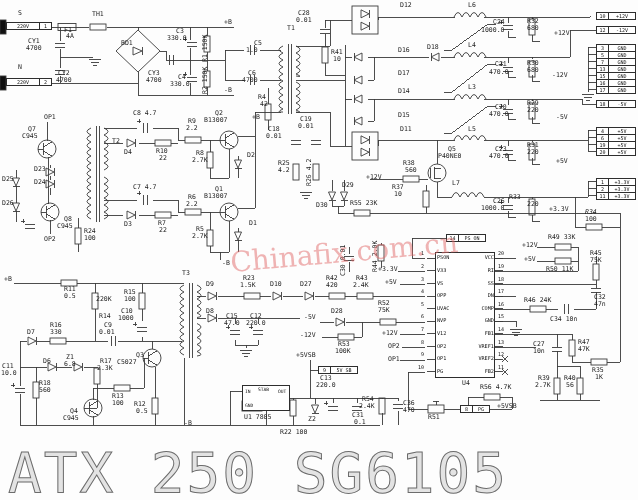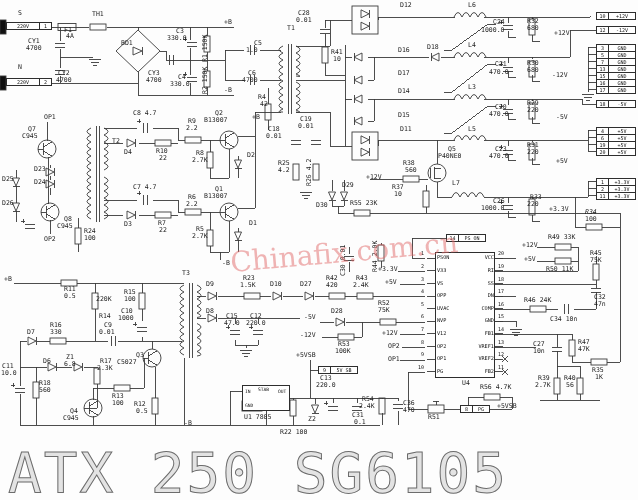--- a/index.html
+++ b/index.html
@@ -706,21 +706,21 @@
       <span class="lbl" style="left: 403px; top: 160px;">R38</span>
       <span class="lbl" style="left: 405px; top: 167px;">560</span>
       <span class="lbl" style="left: 366px; top: 174px;">+12V</span>
       <span class="lbl" style="left: 392px; top: 184px;">R37</span>
       <span class="lbl" style="left: 394px; top: 191px;">10</span>
       <span class="lbl" style="left: 448px; top: 146px;">Q5</span>
       <span class="lbl" style="left: 438px; top: 153px;">P40NE0</span>
       <span class="lbl" style="left: 452px; top: 180px;">L7</span>
       <span class="lbl" style="left: 493px; top: 198px;">C26</span>
       <span class="lbl" style="left: 481px; top: 205px;">1000.0</span>
-      <span class="lbl" style="left: 530px; top: 194px;">R33</span>
+      <span class="lbl" style="left: 509px; top: 194px;">R33</span>
       <span class="lbl" style="left: 527px; top: 201px;">220</span>
       <span class="lbl" style="left: 549px; top: 206px;">+3.3V</span>
       <span class="lbl" style="left: 585px; top: 209px; font-style: italic;">R34</span>
       <span class="lbl" style="left: 585px; top: 216px;">100</span>
       <span class="lbl" style="left: 342px; top: 182px;">D29</span>
       <span class="lbl" style="left: 316px; top: 202px;">D30</span>
       <span class="lbl" style="left: 350px; top: 200px;">R55 23K</span>
       <span class="lbl" style="left: 44px; top: 114px;">OP1</span>
       <span class="lbl" style="left: 28px; top: 126px;">Q7</span>
       <span class="lbl" style="left: 22px; top: 133px;">C945</span>

